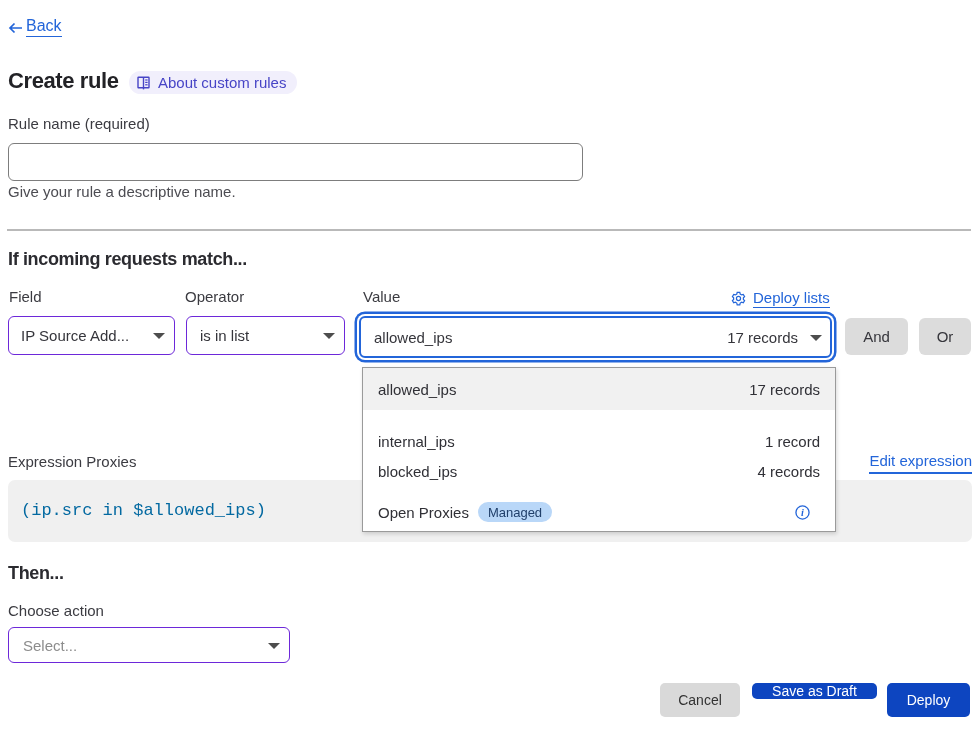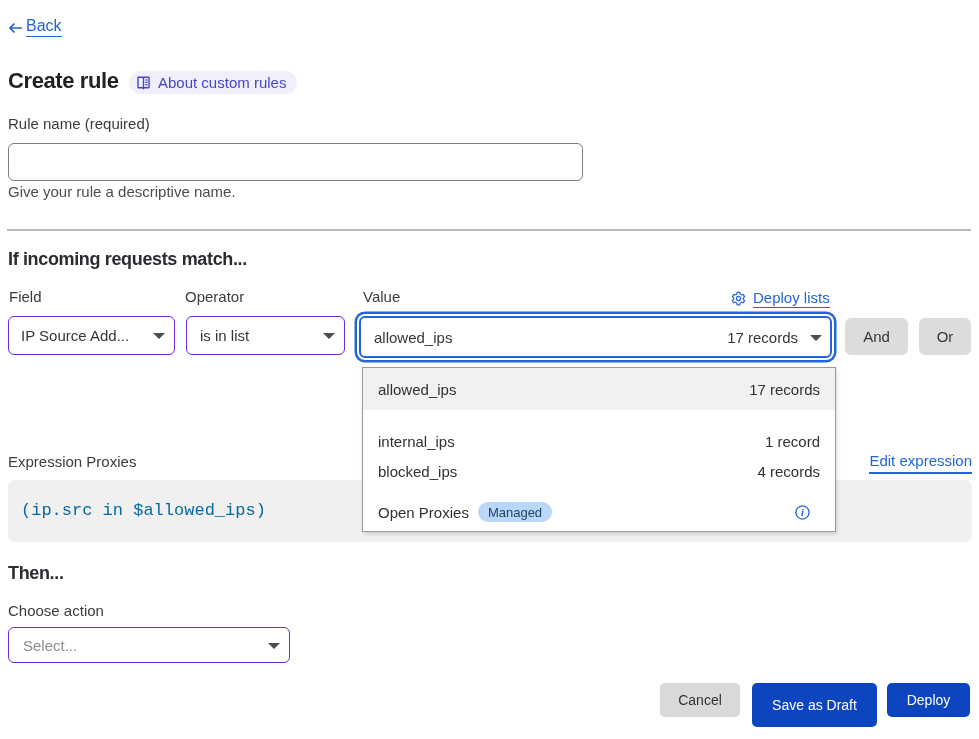--- a/index.html
+++ b/index.html
@@ -72,21 +72,21 @@
   .codeblock { left:8px; top:480px; width:964px; height:62px; background:#f0f0f0; border-radius:7px; }
   .code { position:absolute; left:13px; top:21px; font-family:"Liberation Mono", monospace; font-size:17px; color:#0369a1; }
 
   .h2b { left:8px; top:563px; }
   .calabel { left:8px; top:602px; }
   .asel { left:8px; top:627px; width:282px; height:36px; padding-left:14px; color:#8c8c8c; }
 
   .btn { display:flex; align-items:center; justify-content:center; font-size:14px; border-radius:5px; }
   .cancel { left:660px; top:683px; width:80px; height:34px; background:#d9d9d9; color:#333; }
   .bluebtn { background:#0d45c0; color:#fff; }
-  .save { left:752px; top:683px; width:125px; height:44px; }
+  .save { left:752px; top:683px; width:125px; height:16px; }
   .deploy { left:887px; top:683px; width:83px; height:34px; }
 </style>
 </head>
 <body>
 
 <div class="abs back">
     <svg class="arrow" width="15" height="12" viewBox="0 0 15 12">
       <path d="M14 6 H2 M6.5 1.5 L2 6 L6.5 10.5" fill="none" stroke="#2365d9" stroke-width="1.7"></path>
     </svg>
     <span class="txt">Back</span>

